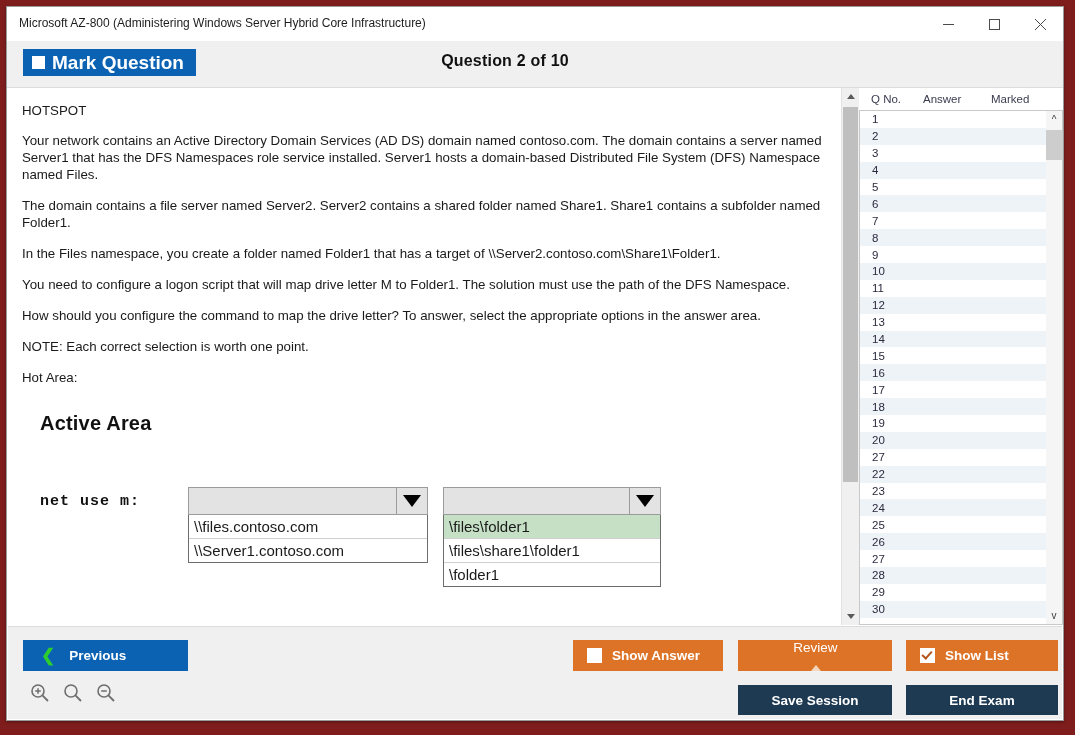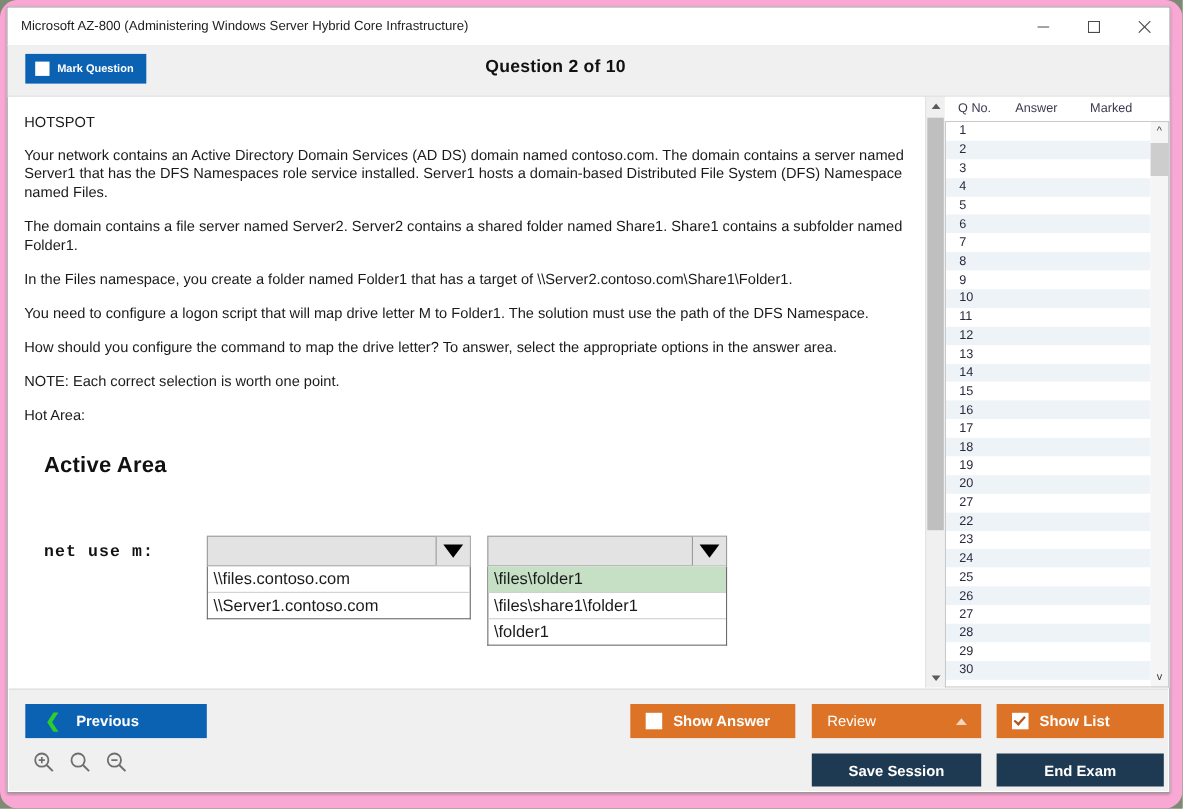--- a/index.html
+++ b/index.html
@@ -6,22 +6,21 @@
     margin: 0;
     padding: 0;
     background: #7d8a74;
     font-family: "Liberation Sans", sans-serif;
   }
   #app {
     position: relative;
     width: 1075px;
     height: 735px;
     overflow: hidden;
-    background: #f9a8d4;
-    border-radius: 16px;
+    background: #7f1d1d;
   }
   
   .window {
     position: absolute;
     left: 6px;
     top: 6px;
     width: 1058px;
     height: 715px;
     background: #ffffff;
     border: 1px solid #9a9a9a;
@@ -70,21 +69,21 @@
     border-bottom: 1px solid #dcdcdc;
   }
   .mark-btn {
     position: absolute;
     left: 16px;
     top: 8px;
     height: 27px;
     padding: 0 12px 0 9px;
     background: #0b62b3;
     color: #ffffff;
-    font-size: 10px;
+    font-size: 19px;
     font-weight: bold;
     display: flex;
     align-items: center;
     gap: 7px;
     cursor: pointer;
     border: none;
     font-family: "Liberation Sans", sans-serif;
   }
   .chk {
     width: 13px;
@@ -336,21 +335,21 @@
   .btn.navy { background: #1e3a52; font-weight: bold; }
   .chev-green {
     color: #2ecc2e;
     font-size: 17px;
     font-weight: bold;
     line-height: 1;
   }
   #prev-btn { left: 15px; top: 13px; width: 165px; height: 31px; justify-content: flex-start; padding-left: 18px; gap: 14px; }
   #next-btn { left: 192px; top: 13px; width: 151px; height: 31px; justify-content: center; gap: 12px; }
   #show-answer-btn { left: 565px; top: 13px; width: 150px; height: 31px; justify-content: flex-start; padding-left: 14px; gap: 10px; }
-  #review-btn { left: 730px; top: 13px; width: 154px; height: 31px; justify-content: space-between; padding: 0 13px 0 14px; font-weight: normal; }
+  #review-btn { left: 730px; top: 13px; width: 154px; height: 31px; justify-content: space-between; padding: 0 13px 0 14px; font-weight: normal; flex-direction: column; }
   #show-list-btn { left: 898px; top: 13px; width: 152px; height: 31px; justify-content: flex-start; padding-left: 14px; gap: 10px; }
   #save-session-btn { left: 730px; top: 58px; width: 154px; height: 30px; justify-content: center; align-items: center; }
   #end-exam-btn { left: 898px; top: 58px; width: 152px; height: 30px; justify-content: center; }
 
   .chk-white {
     width: 15px; height: 15px;
     background: #ffffff;
     flex: 0 0 auto;
   }
   .chk-check {

